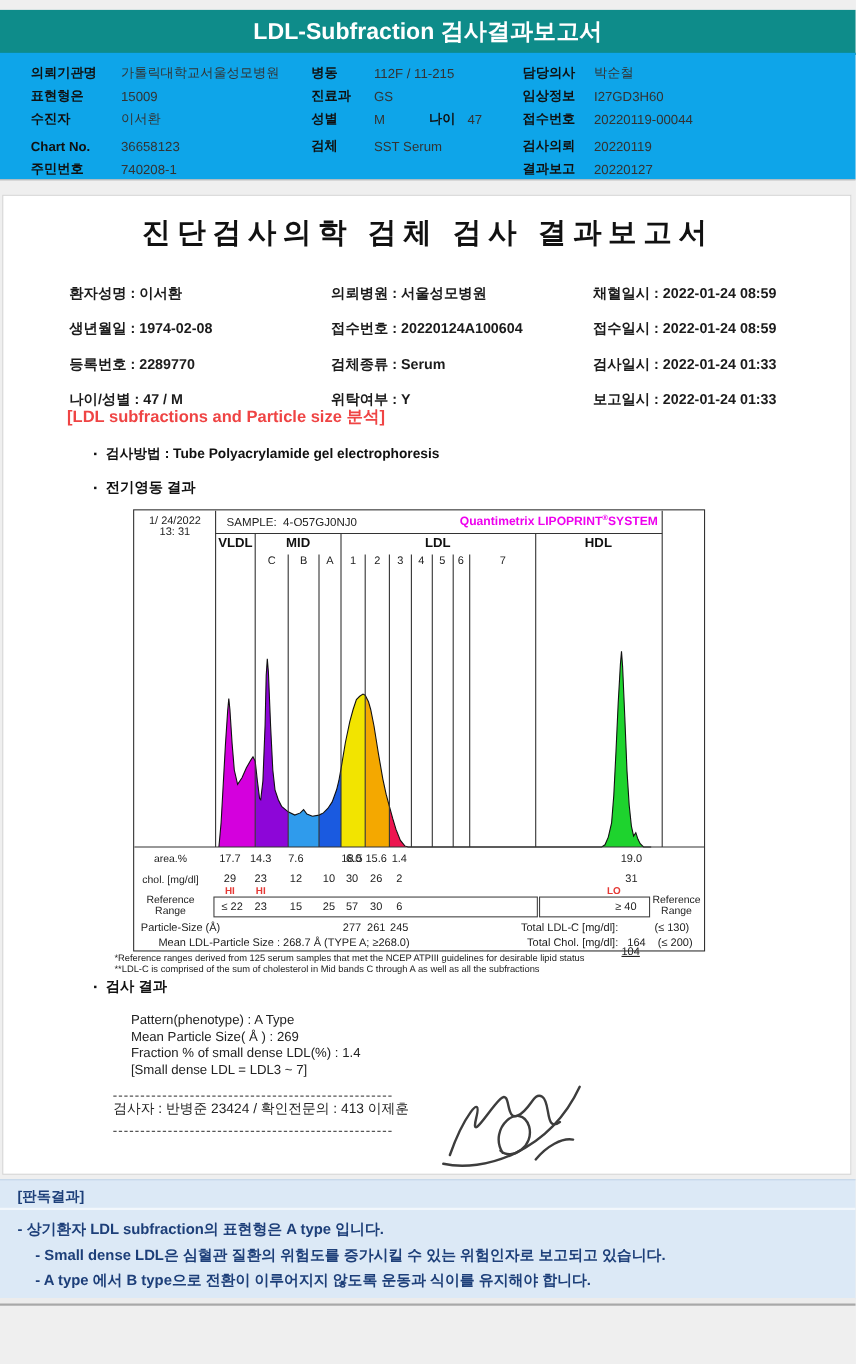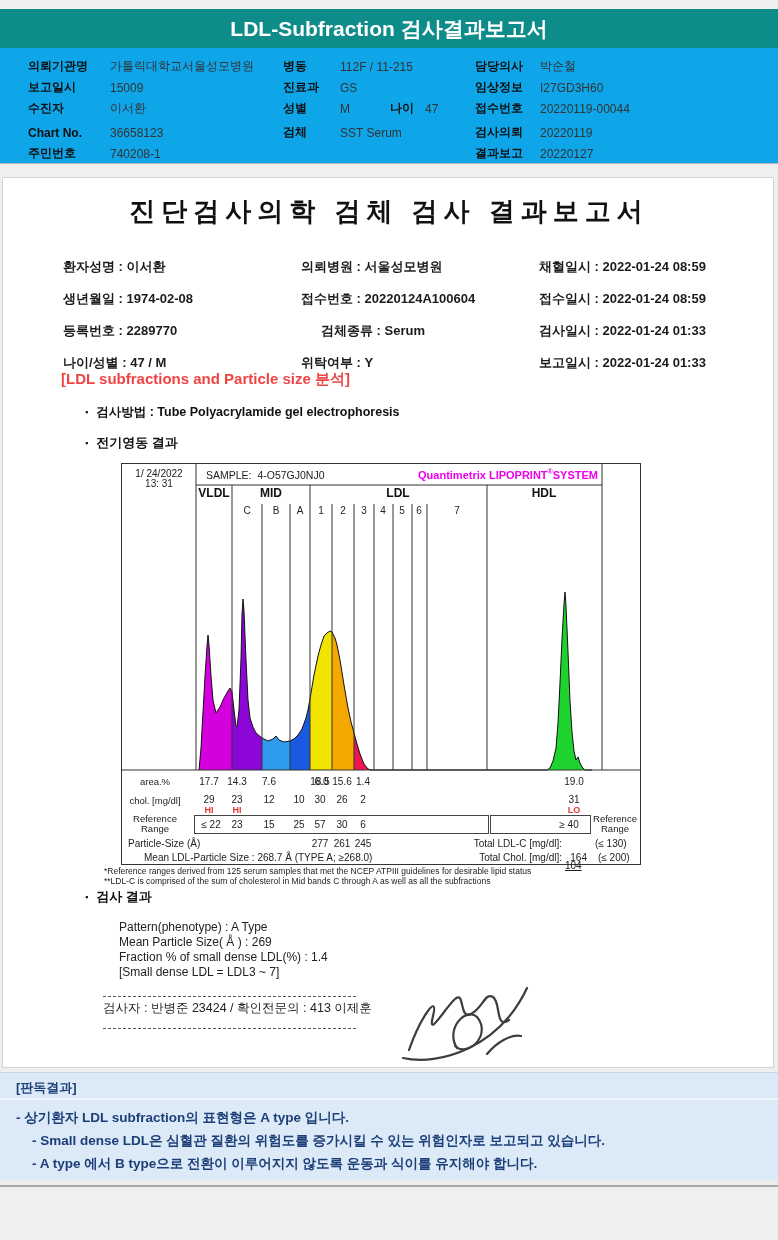--- a/index.html
+++ b/index.html
@@ -59,21 +59,21 @@
     <div class="t">LDL-Subfraction 검사결과보고서</div>
   </div>
 
   <div id="ohead" class="abs">
     <div class="ocol" style="left:28px;width:250px;">
       <div class="orow">
           <span class="olab" style="width:82px;">의뢰기관명</span>
           <span class="oval">가톨릭대학교서울성모병원</span>
         </div>
       <div class="orow">
-          <span class="olab" style="width:82px;">보고일시</span>
+          <span class="olab" style="width:82px;">표현형은</span>
           <span class="oval">15009</span>
         </div>
       <div class="orow">
           <span class="olab" style="width:82px;">수진자</span>
           <span class="oval">이서환</span>
         </div>
       <div class="orow" style="margin-top:3px;">
           <span class="olab" style="width:82px;">Chart No.</span>
           <span class="oval">36658123</span>
         </div>
@@ -131,21 +131,21 @@
   <div id="page" class="abs">
     <div id="rtitle" class="abs">진단검사의학 검체 검사 결과보고서</div>
 
     <div class="pcell" style="left:60px;top:80px;">환자성명 : 이서환</div>
     <div class="pcell" style="left:298px;top:80px;">의뢰병원 : 서울성모병원</div>
     <div class="pcell" style="left:536px;top:80px;">채혈일시 : 2022-01-24 08:59</div>
     <div class="pcell" style="left:60px;top:112px;">생년월일 : 1974-02-08</div>
     <div class="pcell" style="left:298px;top:112px;">접수번호 : 20220124A100604</div>
     <div class="pcell" style="left:536px;top:112px;">접수일시 : 2022-01-24 08:59</div>
     <div class="pcell" style="left:60px;top:144px;">등록번호 : 2289770</div>
-    <div class="pcell" style="left:298px;top:144px;margin-left:20px;">검체종류 : Serum</div>
+    <div class="pcell" style="left:298px;top:144px;">검체종류 : Serum</div>
     <div class="pcell" style="left:536px;top:144px;">검사일시 : 2022-01-24 01:33</div>
     <div class="pcell" style="left:60px;top:176px;">나이/성별 : 47 / M</div>
     <div class="pcell" style="left:298px;top:176px;">위탁여부 : Y</div>
     <div class="pcell" style="left:536px;top:176px;">보고일시 : 2022-01-24 01:33</div>
 
     <div id="sectitle" class="abs">[LDL subfractions and Particle size 분석]</div>
     <div class="abs bullet" style="left:82px;top:226px;"><span class="sq">▪</span><span>검사방법 : Tube Polyacrylamide gel electrophoresis</span></div>
     <div class="abs bullet" style="left:82px;top:256px;font-size:13px;"><span class="sq">▪</span><span>전기영동 결과</span></div>
 
     <div id="chart" class="abs">
@@ -207,21 +207,21 @@
           <div class="cc cellv" style="left: 87px; top: 330px;">29</div>
           <div class="cc cellv" style="left: 115px; top: 330px;">23</div>
           <div class="cc cellv" style="left: 147px; top: 330px;">12</div>
           <div class="cc cellv" style="left: 177px; top: 330px;">10</div>
           <div class="cc cellv" style="left: 198px; top: 330px;">30</div>
           <div class="cc cellv" style="left: 220px; top: 330px;">26</div>
           <div class="cc cellv" style="left: 241px; top: 330px;">2</div>
           <div class="cc flag" style="left: 87px; top: 341px;">HI</div>
           <div class="cc flag" style="left: 115px; top: 341px;">HI</div>
           <div class="cc cellv" style="left: 452px; top: 330px;">31</div>
-          <div class="cc flag" style="left: 452px; top: 341px;">LO</div>
+          <div class="cc flag" style="left: 436px; top: 341px;">LO</div>
           <div class="cc cellv" style="left: 89px; top: 355px;">≤ 22</div>
           <div class="cc cellv" style="left: 115px; top: 355px;">23</div>
           <div class="cc cellv" style="left: 147px; top: 355px;">15</div>
           <div class="cc cellv" style="left: 177px; top: 355px;">25</div>
           <div class="cc cellv" style="left: 198px; top: 355px;">57</div>
           <div class="cc cellv" style="left: 220px; top: 355px;">30</div>
           <div class="cc cellv" style="left: 241px; top: 355px;">6</div>
           <div class="cc cellv" style="left: 447px; top: 355px;">≥ 40</div>
           <div class="cc cellv" style="left: 198px; top: 374px;">277</div>
           <div class="cc cellv" style="left: 220px; top: 374px;">261</div>

